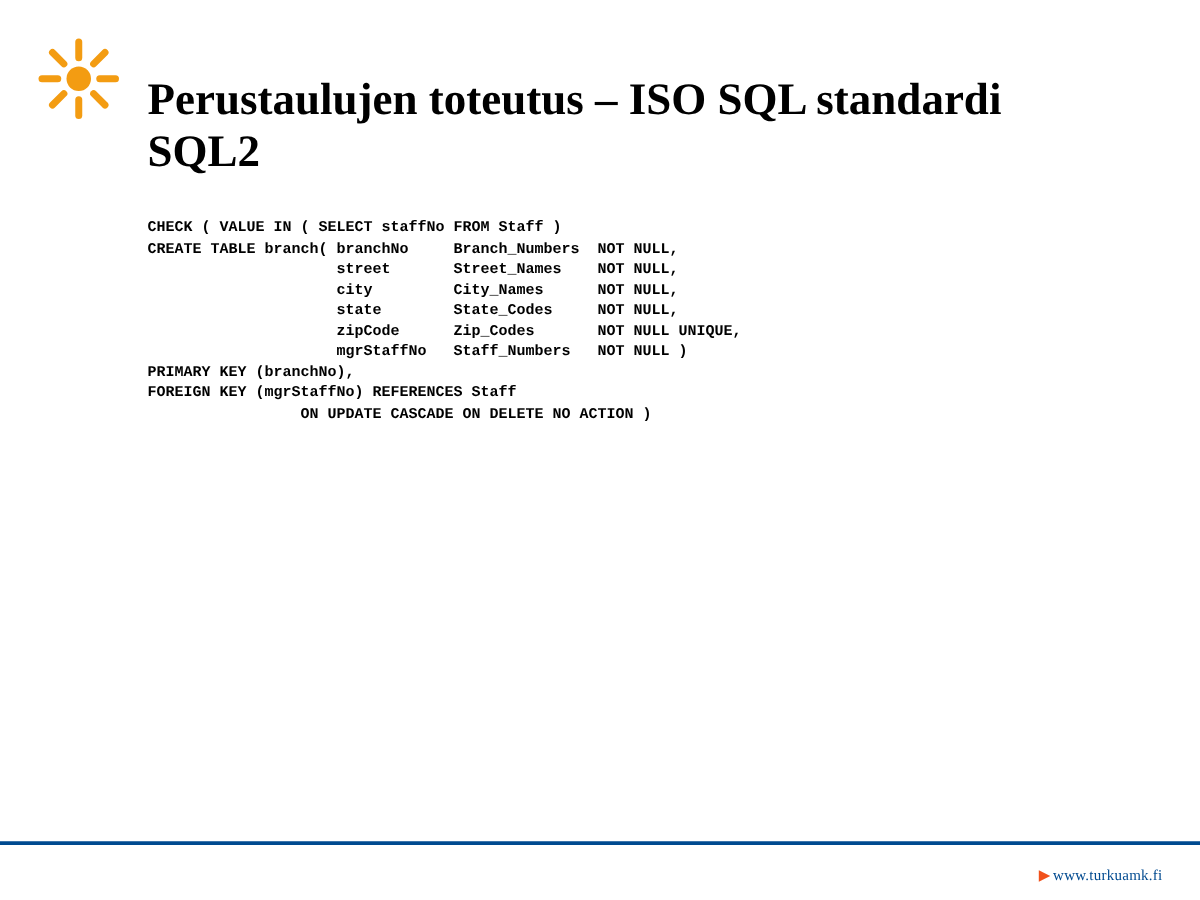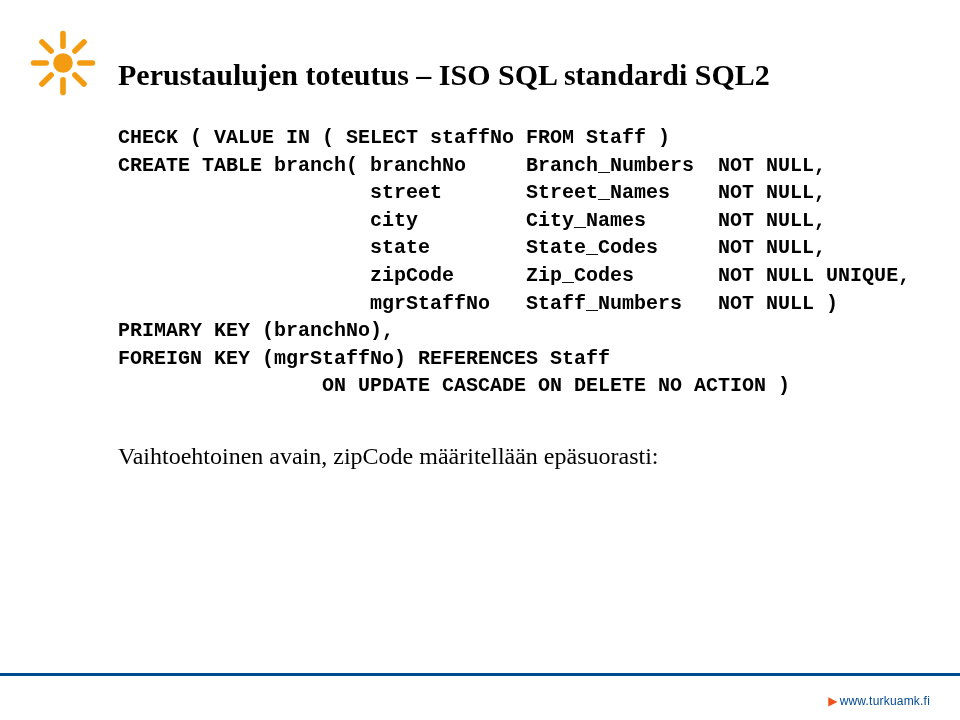--- a/index.html
+++ b/index.html
@@ -1,23 +1,23 @@
 <!DOCTYPE html>
 <html><head>
 <meta charset="utf-8">
 <style>
   html,body{margin:0;padding:0}
   body{width:960px;height:720px;background:#fff;font-family:"Times New Roman",Times,serif;color:#000;position:relative;overflow:hidden}
   .logo{position:absolute;top:28px;left:28px;width:70px;height:70px}
   .content{position:absolute;top:58px;left:118px;right:60px}
-  .title{font-family:"Book Antiqua",Palatino,"Times New Roman",serif;font-weight:700;font-size:30px;margin:0 0 32px 0}
-  .code{font-family:"Courier New",Courier,monospace;font-weight:700;font-size:20px;line-height:1.38;white-space:pre;margin-bottom:40px}
+  .title{font-family:"Book Antiqua",Palatino,"Times New Roman",serif;font-weight:700;font-size:36px;margin:0 0 32px 0}
+  .code{font-family:"Courier New",Courier,monospace;font-weight:700;font-size:12px;line-height:1.38;white-space:pre;margin-bottom:24px}
   .para{font-family:"Book Antiqua",Palatino,"Times New Roman",serif;font-size:24px;line-height:1.35}
   .footer-line{position:absolute;left:0;right:0;bottom:44px;height:3px;background:#004a90}
-  .footer-logo{position:absolute;right:30px;bottom:12px;font-family:Liberation Sans, sans-serif;font-size:12px;color:#004a90;letter-spacing:.2px}
+  .footer-logo{position:absolute;right:30px;bottom:12px;font-family:Liberation Serif, serif;font-size:12px;color:#004a90;letter-spacing:.2px}
   .footer-logo .tri{color:#f1511b;font-size:12px;margin-right:2px}
 </style>
 </head>
 <body>
 
 <svg class="logo" viewBox="0 0 100 100">
   <circle cx="50" cy="50" r="14" fill="#f39c12"></circle>
   <g stroke="#f39c12" stroke-width="8" stroke-linecap="round">
     <line x1="50" y1="8" x2="50" y2="26"></line>
     <line x1="50" y1="74" x2="50" y2="92"></line>
@@ -38,18 +38,17 @@
 <span>                     street       Street_Names    NOT NULL,</span>
 <span>                     city         City_Names      NOT NULL,</span>
 <span>                     state        State_Codes     NOT NULL,</span>
 <span>                     zipCode      Zip_Codes       NOT NULL UNIQUE,</span>
 <span>                     mgrStaffNo   Staff_Numbers   NOT NULL )</span>
 <span>PRIMARY KEY (branchNo),</span>
 <span>FOREIGN KEY (mgrStaffNo) REFERENCES Staff</span>
 <span>                 ON UPDATE CASCADE ON DELETE NO ACTION )</span></div>
 
   <div class="para">
-    <div>Vaihtoehtoinen avain, zipCode määritellään epäsuorasti:</div>
   </div>
 </div>
 
 <div class="footer-line"></div>
 <div class="footer-logo"><span class="tri">▶</span><span>www.turkuamk.fi</span></div>
 
 </body></html>

